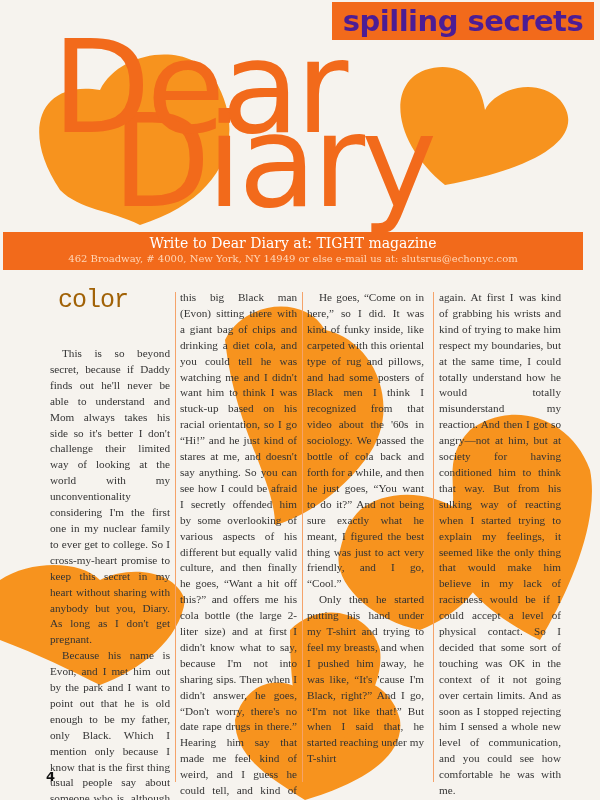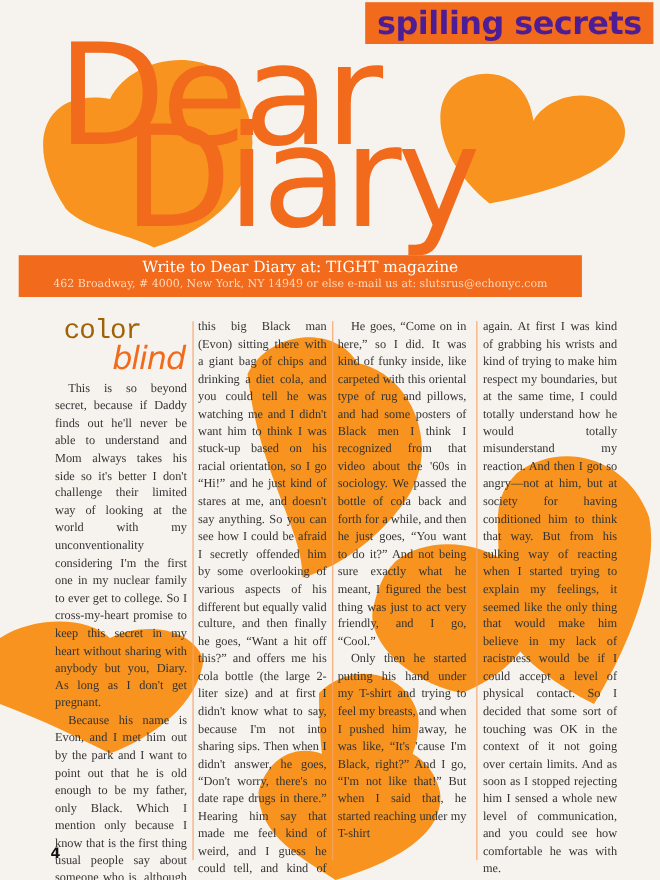--- a/index.html
+++ b/index.html
@@ -18,21 +18,21 @@
   }
   .title-word {
     position: absolute; color: #f26a1b;
     font-family: "DejaVu Sans", sans-serif; font-weight: 200;
     font-size: 128px; line-height: 1; letter-spacing: -4px;
     -webkit-text-stroke: 0px;
   }
   .title-dear { left: 52px; top: 24px; font-weight: normal; }
   .title-diary { left: 112px; top: 98px; font-weight: normal; }
   .banner {
-    position: absolute; left: 17px; top: 232px; width: 512px; height: 38px;
+    position: absolute; left: 3px; top: 232px; width: 580px; height: 38px;
     background: #f26a1b; color: #fff; text-align: center;
     font-family: "DejaVu Serif", serif;
   }
   .banner-line1 { font-size: 14px; line-height: 18px; padding-top: 2px; }
   .banner-line2 { font-size: 10px; line-height: 14px; color: #ffd7b8; }
   .headline-color {
     position: absolute; left: 58px; top: 286px;
     font-family: Liberation Mono, monospace; font-size: 25px; color: #a16207;
     letter-spacing: -1px;
   }
@@ -94,21 +94,20 @@
 
   <div class="title-word title-diary">Diary</div>
   <div class="title-word title-dear">Dear</div>
 
   <div class="banner">
     <div class="banner-line1">Write to Dear Diary at: TIGHT magazine</div>
     <div class="banner-line2">462 Broadway, # 4000, New York, NY 14949 or else e-mail us at: slutsrus@echonyc.com</div>
   </div>
 
   <div class="headline-color">color</div>
-  <div class="headline-blind">blind</div>
 
   <div class="rule" style="left:175px;top:292px;height:490px;"></div>
   <div class="rule" style="left:302px;top:292px;height:490px;"></div>
   <div class="rule" style="left:433px;top:292px;height:490px;"></div>
 
   <div class="col col1">
     <p>This is so beyond secret, because if Daddy finds out he'll never be able to understand and Mom always takes his side so it's better I don't challenge their limited way of looking at the world with my unconventionality considering I'm the first one in my nuclear family to ever get to college. So I cross-my-heart promise to keep this secret in my heart without sharing with anybody but you, Diary. As long as I don't get pregnant.</p>
     <p>Because his name is Evon, and I met him out by the park and I want to point out that he is old enough to be my father, only Black. Which I mention only because I know that is the first thing usual people say about someone who is, although I consider myself Color Blind.</p>
 
   </div>

